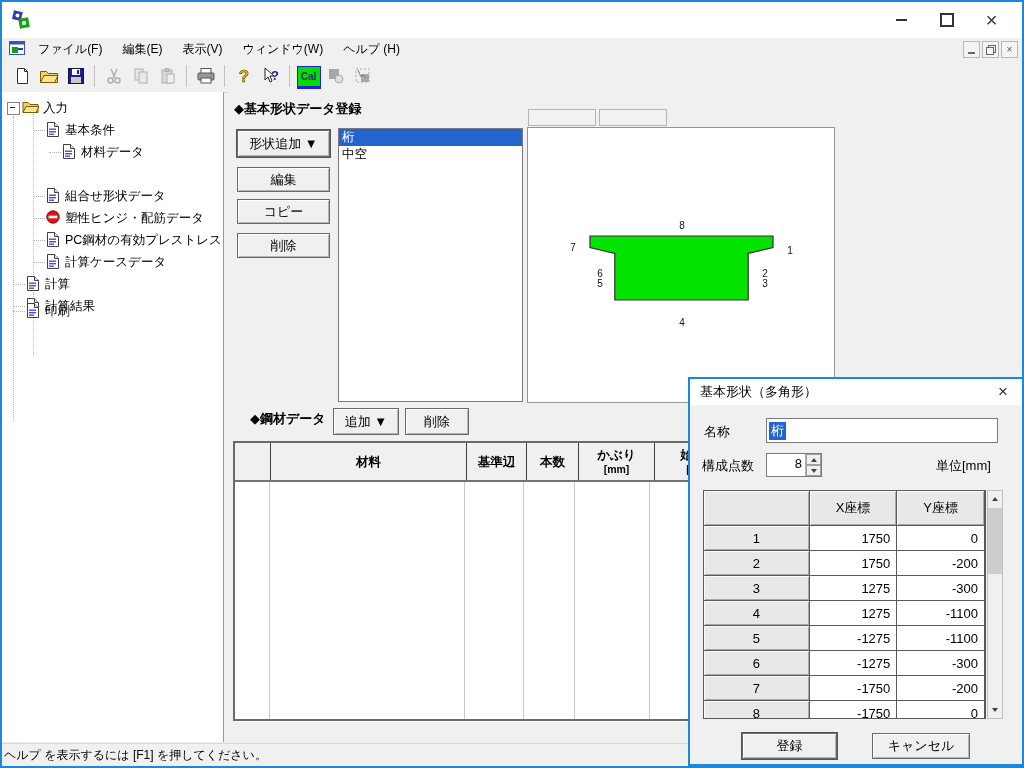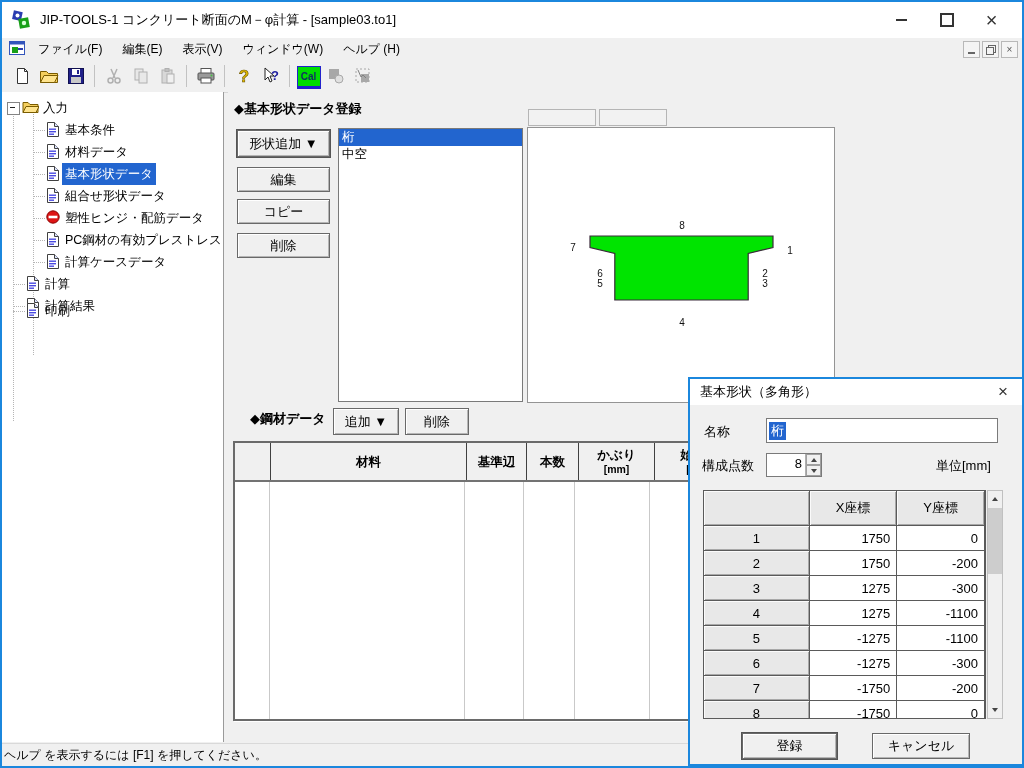--- a/index.html
+++ b/index.html
@@ -94,21 +94,20 @@
 
   <div class="titlebar">
     <span class="app-icon">
       <svg width="22" height="22" viewBox="0 0 22 22">
         <rect x="3" y="2" width="9" height="9" fill="#2a3db0" transform="rotate(12 7 6)"></rect>
         <circle cx="7.5" cy="6.5" r="2" fill="#fff"></circle>
         <rect x="9" y="9" width="10" height="10" fill="#18a018" transform="rotate(-10 14 14)"></rect>
         <circle cx="14" cy="14" r="2.2" fill="#d8ffd8"></circle>
       </svg>
     </span>
-    <span class="title-text">JIP-TOOLS-1 コンクリート断面のM－φ計算 - [sample03.to1]</span>
     <div class="win-controls">
       <div class="wbtn">
           <span class="glyph-min"></span>
         </div>
       <div class="wbtn">
           <span class="glyph-max"></span>
         </div>
       <div class="wbtn">
           <span class="glyph-x">×</span>
         </div>
@@ -239,41 +238,30 @@
         <div class="tstub" style="left: 31px; top: 11px; width: 12px;"></div>
         <span class="ticon" style="left: 44px;"><svg width="13" height="15" viewBox="0 0 13 15">
             <path d="M1.5 0.5h7l4 4v10h-11z" fill="#fff" stroke="#404040"></path>
             <path d="M8.5 0.5v4h4" fill="#dde4ff" stroke="#404040"></path>
             <rect x="3" y="6.5" width="7" height="1.4" fill="#4a4ae0"></rect>
             <rect x="3" y="9" width="7" height="1.4" fill="#4a4ae0"></rect>
             <rect x="3" y="11.5" width="5" height="1.4" fill="#4a4ae0"></rect>
           </svg></span>
         <span class="lbl" style="left: 60px;">基本条件</span>
       </div>
-      <div class="tree-row" style="top: 49px;">
+      <div class="tree-row" style="top: 49px; margin-left: 16px;">
         <div class="tstub" style="left: 31px; top: 11px; width: 12px;"></div>
         <span class="ticon" style="left: 44px;"><svg width="13" height="15" viewBox="0 0 13 15">
             <path d="M1.5 0.5h7l4 4v10h-11z" fill="#fff" stroke="#404040"></path>
             <path d="M8.5 0.5v4h4" fill="#dde4ff" stroke="#404040"></path>
             <rect x="3" y="6.5" width="7" height="1.4" fill="#4a4ae0"></rect>
             <rect x="3" y="9" width="7" height="1.4" fill="#4a4ae0"></rect>
             <rect x="3" y="11.5" width="5" height="1.4" fill="#4a4ae0"></rect>
           </svg></span>
         <span class="lbl" style="left: 60px;">材料データ</span>
-      </div>
-      <div class="tree-row" style="top: 71px;">
-        <div class="tstub" style="left: 31px; top: 11px; width: 12px;"></div>
-        <span class="ticon" style="left: 44px;"><svg width="13" height="15" viewBox="0 0 13 15">
-            <path d="M1.5 0.5h7l4 4v10h-11z" fill="#fff" stroke="#404040"></path>
-            <path d="M8.5 0.5v4h4" fill="#dde4ff" stroke="#404040"></path>
-            <rect x="3" y="6.5" width="7" height="1.4" fill="#4a4ae0"></rect>
-            <rect x="3" y="9" width="7" height="1.4" fill="#4a4ae0"></rect>
-            <rect x="3" y="11.5" width="5" height="1.4" fill="#4a4ae0"></rect>
-          </svg></span>
-        <span class="lbl sel" style="left: 60px;">基本形状データ</span>
       </div>
       <div class="tree-row" style="top: 93px;">
         <div class="tstub" style="left: 31px; top: 11px; width: 12px;"></div>
         <span class="ticon" style="left: 44px;"><svg width="13" height="15" viewBox="0 0 13 15">
             <path d="M1.5 0.5h7l4 4v10h-11z" fill="#fff" stroke="#404040"></path>
             <path d="M8.5 0.5v4h4" fill="#dde4ff" stroke="#404040"></path>
             <rect x="3" y="6.5" width="7" height="1.4" fill="#4a4ae0"></rect>
             <rect x="3" y="9" width="7" height="1.4" fill="#4a4ae0"></rect>
             <rect x="3" y="11.5" width="5" height="1.4" fill="#4a4ae0"></rect>
           </svg></span>

